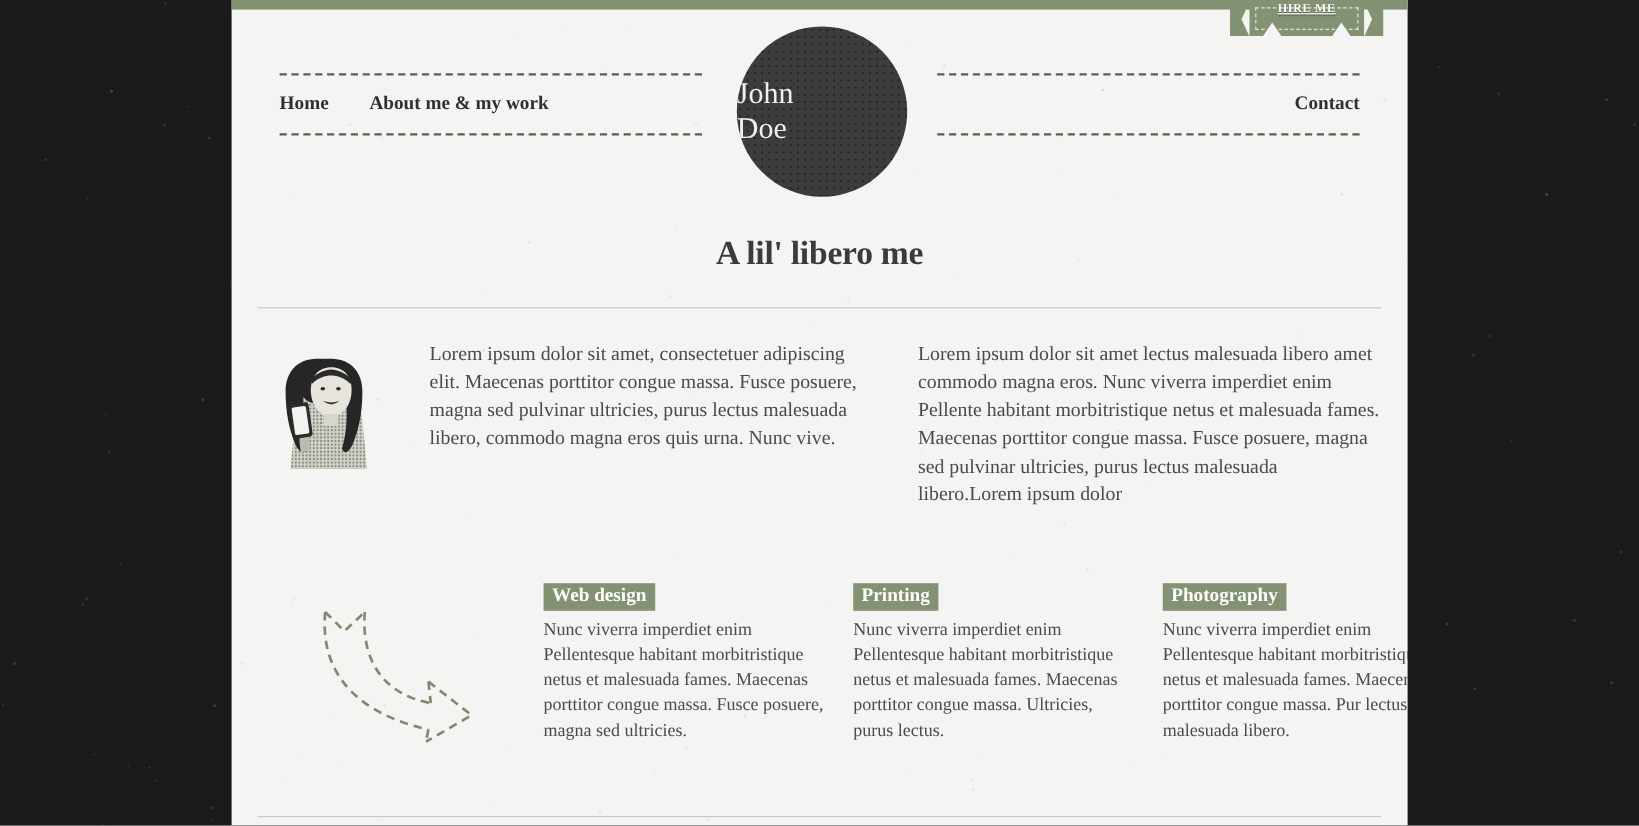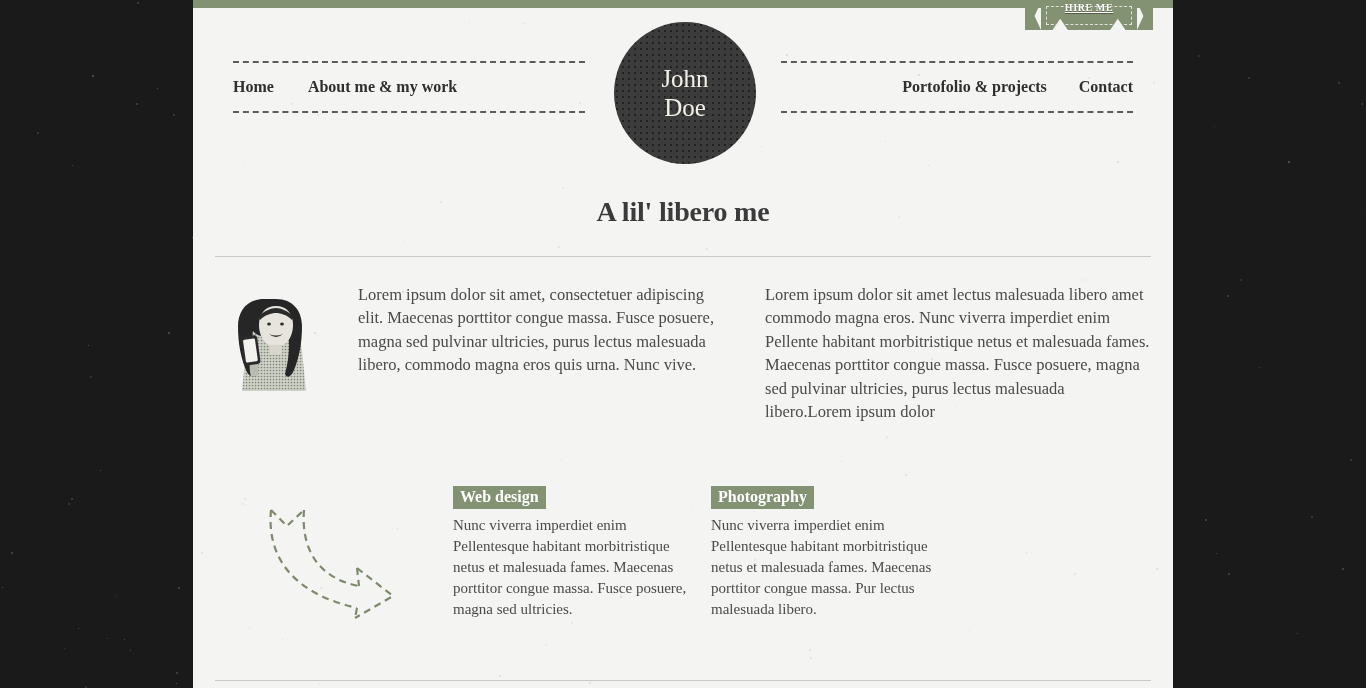--- a/index.html
+++ b/index.html
@@ -129,21 +129,20 @@
   #brand-badge {
     position: absolute;
     left: 421px;
     top: 14px;
     width: 142px;
     height: 142px;
     border-radius: 50%;
     background: #3c3c3c;
     display: flex;
     flex-direction: column;
-    align-items: center;
     justify-content: center;
     cursor: pointer;
     overflow: hidden;
   }
   #brand-badge .badge-dots {
     position: absolute;
     inset: 0;
     background-image: radial-gradient(rgba(0,0,0,.45) 1px, transparent 1.1px);
     background-size: 6px 6px;
     border-radius: 50%;
@@ -520,21 +519,20 @@
       <a class="nav-link" href="#">About me &amp; my work</a>
     </nav>
 
     <div id="brand-badge">
       <div class="badge-dots"></div>
       <div class="badge-line">John</div>
       <div class="badge-line">Doe</div>
     </div>
 
     <nav class="nav-block" id="nav-right">
-      <a class="nav-link" href="#">Portofolio &amp; projects</a>
       <a class="nav-link" href="#">Contact</a>
     </nav>
   </div>
 
   <main id="content">
 
     <h1 id="section-title">A lil' libero me</h1>
 
     <div class="rule"></div>
 
@@ -607,20 +605,24 @@
             <path d="M98 112 L96 122"></path>
           </g>
         </svg>
       </div>
 
       <div class="service-col">
         <div class="service-tag">Web design</div>
         <p class="service-text">Nunc viverra imperdiet enim Pellentesque habitant morbitristique netus et malesuada fames. Maecenas porttitor congue massa. Fusce posuere, magna sed ultricies.</p>
       </div>
 
+      <div class="service-col">
+        <div class="service-tag">Printing</div>
+        <p class="service-text">Nunc viverra imperdiet enim Pellentesque habitant morbitristique netus et malesuada fames. Maecenas porttitor congue massa. Ultricies, purus lectus.</p>
+      </div>
 
       <div class="service-col">
         <div class="service-tag">Photography</div>
         <p class="service-text">Nunc viverra imperdiet enim Pellentesque habitant morbitristique netus et malesuada fames. Maecenas porttitor congue massa. Pur lectus malesuada libero.</p>
       </div>
     </div>
 
     <div id="footer-rule"></div>
   </main>
 </div>

